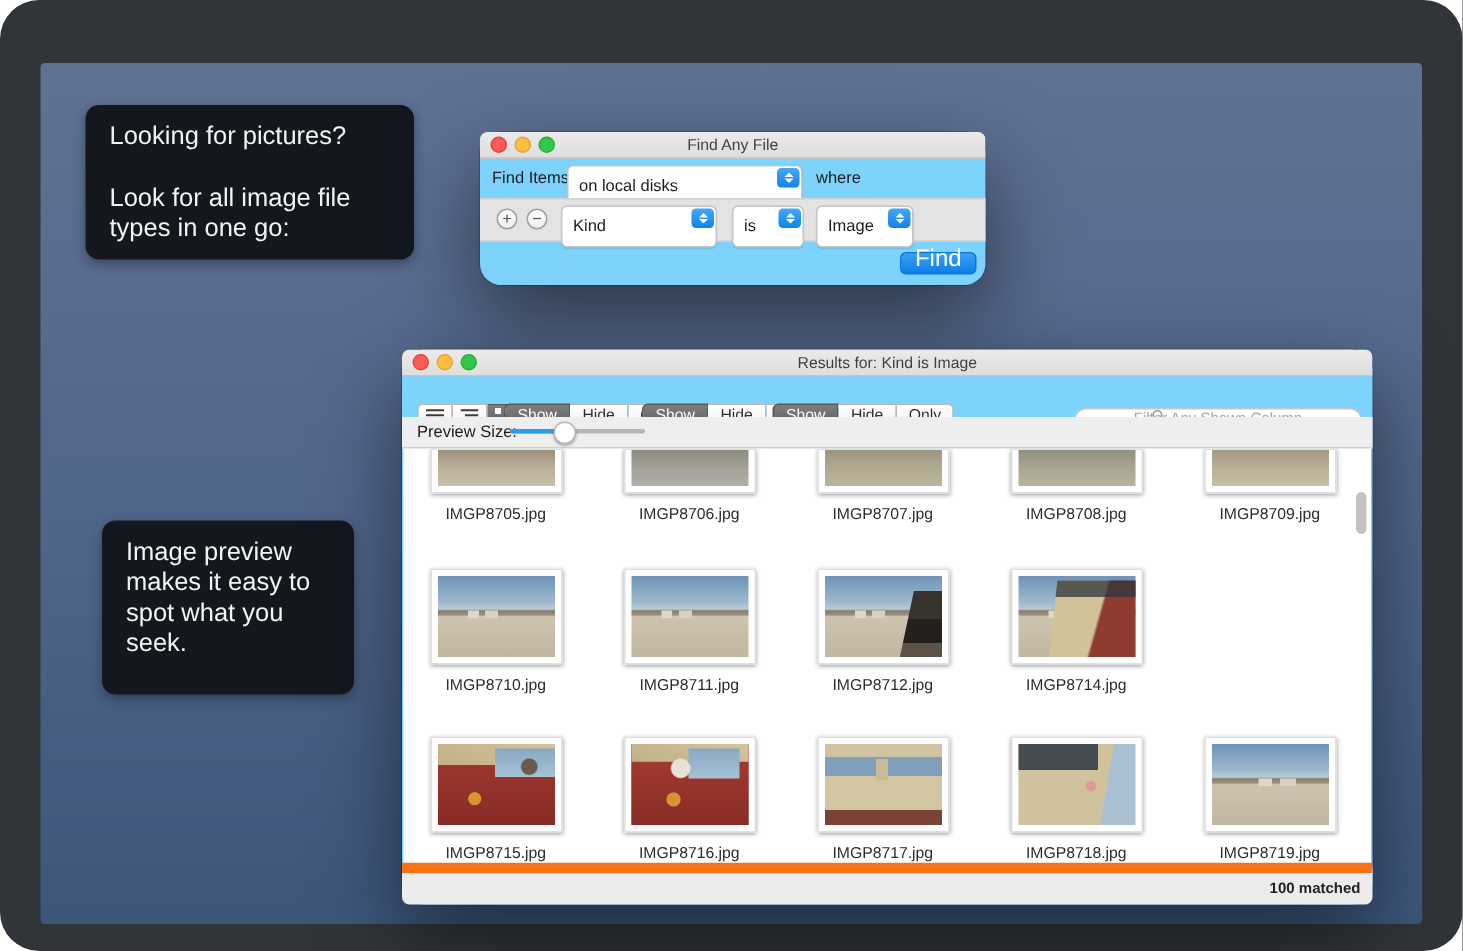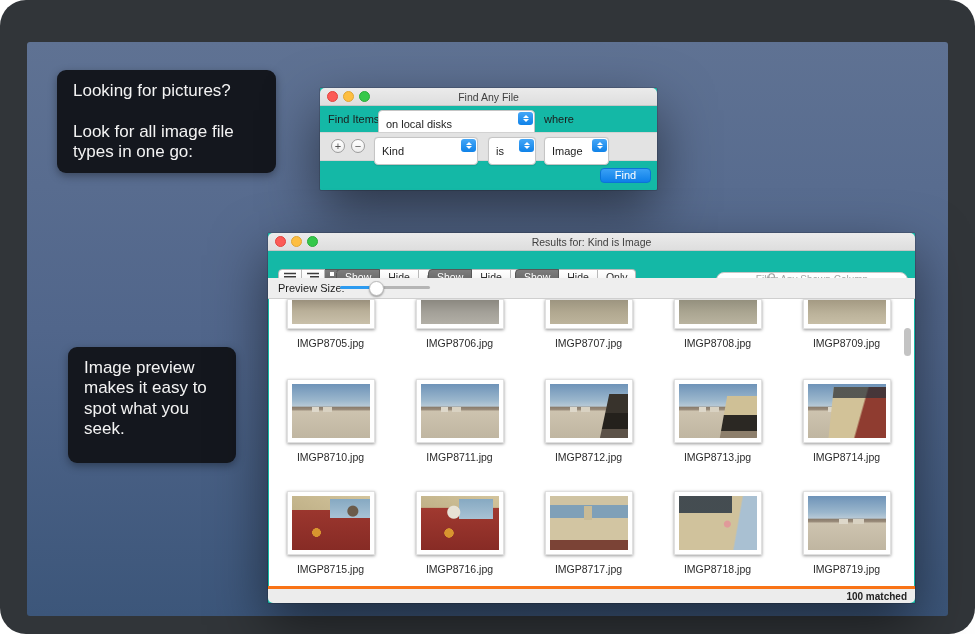--- a/index.html
+++ b/index.html
@@ -12,21 +12,21 @@
          background:linear-gradient(180deg,#5f7293 0%,#51668b 50%,#3c567a 100%);}
 
   
   .callout{position:absolute;background:#14171e;color:#f3f3f3;border-radius:9px;
            padding:11px 16px;font-size:17px;line-height:1.2;white-space:pre-line;
            box-shadow:0 3px 8px rgba(0,0,0,.35);box-sizing:border-box;}
   #callout1{left:57px;top:70px;width:219px;height:103px;}
   #callout2{left:68px;top:347px;width:168px;height:116px;}
 
   
-  .window{position:absolute;background:#14b8a6;border-radius:1px;
+  .window{position:absolute;background:#7dd3fc;border-radius:14px;
           box-shadow:0 22px 55px rgba(0,0,0,.5),0 0 0 .5px rgba(0,0,0,.28);text-decoration:underline;}
   .titlebar{position:absolute;left:0;top:0;right:0;height:17px;border-radius:5px 5px 0 0;
             background:linear-gradient(#ebebeb,#dedede);border-bottom:1px solid #c6c6c6;
             display:flex;align-items:center;justify-content:center;
             font-size:10.5px;color:#3f3f3f;}
   .lights{position:absolute;left:7px;top:3px;display:flex;gap:5px;}
   .light{width:11px;height:11px;border-radius:50%;box-sizing:border-box;}
   .light.red{background:#fc5b57;border:.5px solid #e2443e;}
   .light.yellow{background:#fdbe41;border:.5px solid #e0a635;}
   .light.green{background:#34c84a;border:.5px solid #2aab3c;}
@@ -55,31 +55,31 @@
   .tgroup{position:absolute;top:19px;text-align:center;}
   .tlabel{font-size:8.5px;color:#4a4a4a;margin-top:3px;text-align:center;}
 
   
   .crit-band{position:absolute;left:0;right:0;top:44px;height:27px;background:#e3e3e3;
              border-top:1px solid #d2d2d2;border-bottom:1px solid #d2d2d2;}
   .circle-btn{position:absolute;width:14px;height:14px;border-radius:50%;border:1px solid #9d9d9d;
               background:linear-gradient(#fff,#ededed);color:#555;font-size:11px;line-height:12px;
               text-align:center;box-sizing:border-box;top:6px;}
   .find-btn{position:absolute;width:51px;height:15px;border-radius:4px;
-            background:linear-gradient(#3aa0f5,#0d7fe8);color:#fff;font-size:11px;
-            display:flex;align-items:flex-start;justify-content:center;border:1px solid #0c74d6;box-sizing:border-box;}
+            background:linear-gradient(#3aa0f5,#0d7fe8);color:#fff;font-size:16px;
+            display:flex;align-items:flex-end;justify-content:center;border:1px solid #0c74d6;box-sizing:border-box;}
   .flabel{position:absolute;font-size:11px;color:#1c1c1c;text-align:right;}
 
   
   .toolbar{position:absolute;left:0;right:0;top:17px;height:28px;border-bottom:1px solid #d2d2d2;}
   .preview-bar{position:absolute;left:0;right:0;top:45px;height:20px;background:#eeeeee;
                border-bottom:1px solid #cfcfcf;}
   .content{position:absolute;left:1px;right:1px;top:66px;bottom:16px;background:#fff;overflow:hidden;}
-  .statusbar{position:absolute;left:0;right:0;bottom:0;height:17px;background:#ececec;
-             border-top:3px solid #f97316;border-radius:0 0 5px 5px;
+  .statusbar{position:absolute;left:0;right:0;bottom:0;height:28px;background:#ececec;
+             border-top:7px solid #f97316;border-radius:0 0 5px 5px;
              font-size:10px;font-weight:bold;color:#222;display:flex;align-items:center;justify-content:flex-end;
              padding-right:8px;box-sizing:border-box;}
 
   
   .filter-field{position:relative;width:192px;height:16px;}
   .filter-field input{width:100%;height:100%;box-sizing:border-box;border:1px solid #c6c6c6;border-radius:9px;
                       background:#fff;font-size:10px;color:#555;text-align:center;outline:none;
                       font-family:"Liberation Sans",sans-serif;}
   .filter-field input::placeholder{color:#a5a5a5;}
   .filter-field svg{position:absolute;left:52px;top:3.5px;}
@@ -367,26 +367,20 @@
           <div class="thumb-label">IMGP8711.jpg</div>
         </div>
         <div class="thumb-cell">
           <div class="thumb-card">
             <div class="photo v-desert-truck-edge desertish"></div>
           </div>
           <div class="thumb-label">IMGP8712.jpg</div>
         </div>
         <div class="thumb-cell">
           <div class="thumb-card">
-            <div class="photo v-desert-truck desertish"></div>
-          </div>
-          <div class="thumb-label">IMGP8713.jpg</div>
-        </div>
-        <div class="thumb-cell">
-          <div class="thumb-card">
             <div class="photo v-desert-truck-big desertish"></div>
           </div>
           <div class="thumb-label">IMGP8714.jpg</div>
         </div>
       </div>
       <div class="thumb-row" style="top: 192px;">
         <div class="thumb-cell">
           <div class="thumb-card">
             <div class="photo v-truck-red"></div>
           </div>

